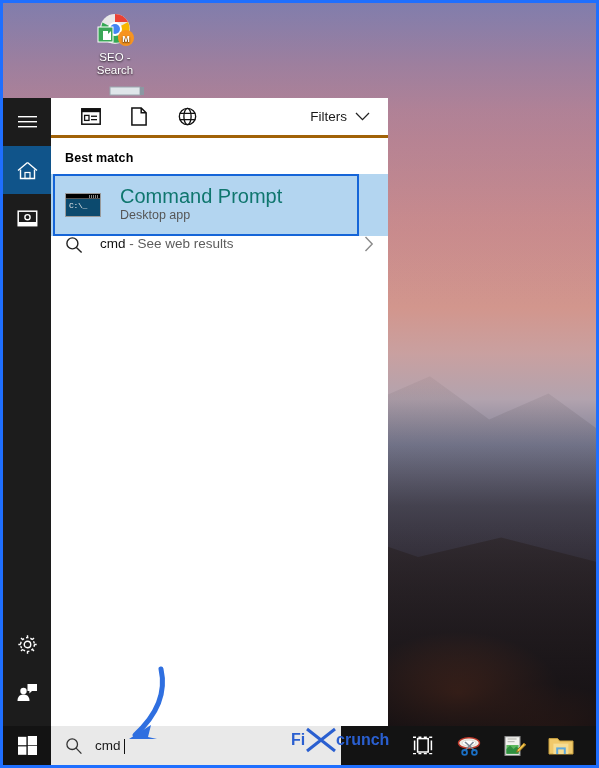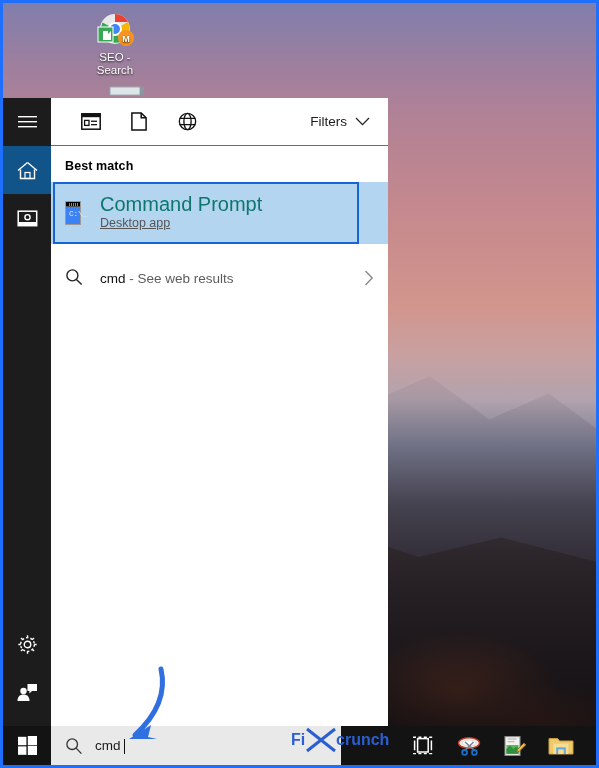--- a/index.html
+++ b/index.html
@@ -96,51 +96,51 @@
   #rail{
     width:48px; background:#1c1c1c; display:flex; flex-direction:column;
     align-items:center; color:#fff; position:relative;
   }
   .rail-btn{ width:48px; height:48px; display:flex; align-items:center; justify-content:center; }
   #rail-home{ background:#10548a; }
   #rail-spacer{ flex:1; }
 
   #content{ flex:1; display:flex; flex-direction:column; background:#fff; position:relative; }
   #toolbar{
-    height:48px; display:flex; align-items:center; padding:0 0 0 16px;
-    border-bottom:1px solid #a16207;
+    height:40px; display:flex; align-items:center; padding:0 0 0 16px;
+    border-bottom:3px solid #a16207;
   }
   .tool-btn{ width:48px; height:48px; display:flex; align-items:center; justify-content:center; }
   #filters{ margin-left:auto; display:flex; align-items:center; gap:8px;
             padding-right:18px; font-size:13.5px; color:#1a1a1a; }
 
   .section-head{ font-size:12.5px; font-weight:bold; color:#000000;
                  padding:13px 0 9px 14px; letter-spacing:.1px; }
 
   #best-match-row{
     position:relative; height:62px; background:#b3d5f0;
     display:flex; align-items:center; padding-left:14px;
   }
   #best-match-box{
     position:absolute; left:2px; top:0; width:306px; height:62px;
     border:2px solid #1565d8; pointer-events:none;
   }
-  #cmd-icon{ width:16px; height:24px; background:#3b82f6; border:1px solid #9a9a9a;
+  #cmd-icon{ width:36px; height:24px; background:#0c4a6e; border:1px solid #9a9a9a;
              position:relative; flex:0 0 auto; }
   #cmd-icon .bar{ position:absolute; left:0; right:0; top:0; height:5px;
                   background:#000; border-bottom:1px solid #555; }
   #cmd-icon .dots{ position:absolute; right:2px; top:1px; width:9px; height:3px;
                    background:repeating-linear-gradient(to right,#888 0 1px,#000 1px 2px); }
   #cmd-icon .txt{ position:absolute; left:3px; top:7px; color:#e8e8e8;
                   font-family:"Liberation Mono", monospace; font-size:8px; letter-spacing:-.3px; }
   .bm-text{ margin-left:19px; }
   #bm-title{ font-size:20px; color:#0f766e; line-height:18px; }
-  #bm-sub{ font-size:12.5px; color:#565656; line-height:16px; margin-top:2px;text-decoration:underline; }
-
-  #suggest-row{ height:42px; display:flex; align-items:flex-end; padding:0 14px 0 14px; }
+  #bm-sub{ font-size:12.5px; color:#565656; line-height:16px; margin-top:2px; }
+
+  #suggest-row{ height:42px; display:flex; align-items:flex-start; padding:0 14px 0 14px; }
   #suggest-text{ font-size:13.5px; color:#111; margin-left:17px; }
   #suggest-text .dim{ color:#5c5c5c; }
   #suggest-chevron{ margin-left:auto; color:#7a7a7a; }
 
   
   #arrow{ position:absolute; left:106px; top:662px; width:80px; height:92px;
           pointer-events:none; }
 
   
   #watermark{ position:absolute; left:288px; top:722px; width:104px; height:30px; }

